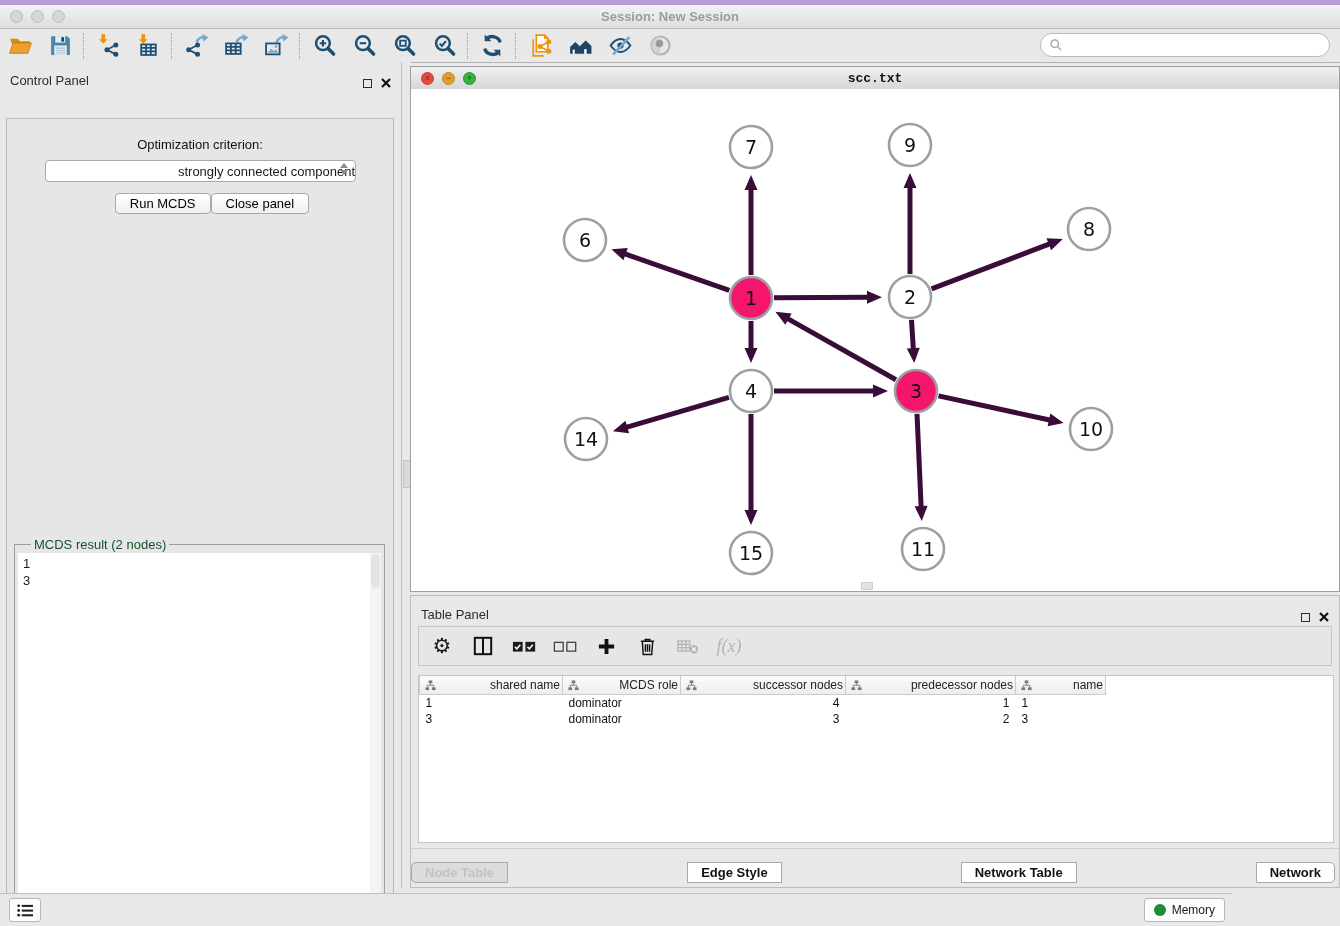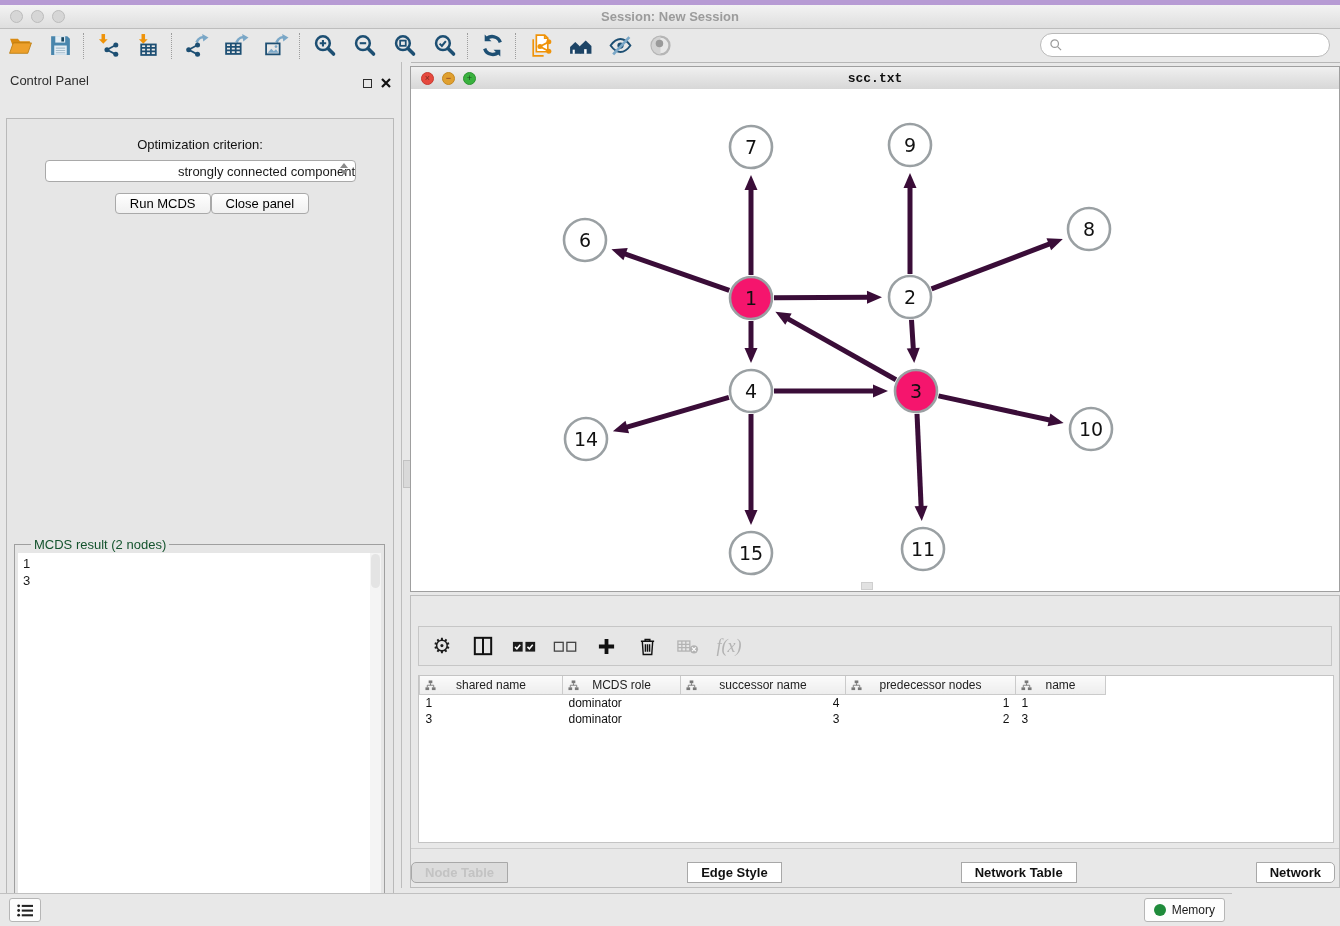--- a/index.html
+++ b/index.html
@@ -78,21 +78,21 @@
   .table-panel{left:410px;top:595px;width:930px;height:293px;background:#e8e8e8;border:1px solid #bdbdbd;box-sizing:border-box;}
   .tp-toolbar{position:absolute;left:7px;top:30px;right:7px;height:40px;background:#e6e6e6;border:1px solid #c6c6c6;
               display:flex;align-items:center;padding-left:10px;box-sizing:border-box;gap:15px;}
   .tp-icon{display:flex;align-items:center;justify-content:center;width:26px;height:26px;cursor:default;}
   .gear-glyph{font-size:21px;color:#1c1c1c;}
   .fx-glyph{font-family:"Liberation Serif",serif;font-style:italic;font-size:18px;color:#b3b3b3;}
   .tp-grid{position:absolute;left:7px;top:79px;width:916px;height:168px;background:#fff;border:1px solid #c4c4c4;
            box-sizing:border-box;overflow:hidden;}
   table.data{border-collapse:collapse;font-size:12px;table-layout:fixed;}
   table.data th{background:linear-gradient(#fbfbfb,#ededed);border:1px solid #cbcbcb;border-top:none;
-                font-weight:normal;color:#222;height:18px;padding:0 2px;position:relative;white-space:nowrap;}
+                font-weight:normal;color:#222;height:18px;padding:0 2px;position:relative;white-space:nowrap;text-align:right;}
   table.data th .hicon{position:absolute;left:5px;top:4px;}
   table.data td{height:16px;padding:0 6px;white-space:nowrap;color:#111;}
   .tp-tabs{position:absolute;left:0;right:4px;top:266px;display:flex;justify-content:space-between;}
   .tp-grayline{position:absolute;left:0;right:0;top:252px;height:1px;background:#cdcdcd;}
 
   
   .statusbar{left:0;top:893px;width:1232px;height:33px;background:#e8e8e8;border-top:1px solid #c0c0c0;}
   .sb-btn{position:absolute;top:4px;height:24px;background:#fdfdfd;border:1px solid #b6b6b6;border-radius:3px;
           display:flex;align-items:center;justify-content:center;box-sizing:border-box;cursor:default;}
   .list-btn{left:9px;width:32px;}
@@ -422,20 +422,31 @@
         <g>
           <circle cx="512" cy="460" r="21" fill="#ffffff" stroke="#9aa0a3" stroke-width="2.6"></circle>
           <text x="512" y="466.5" text-anchor="middle" class="graph-node-label">11</text>
         </g>
       </svg>
   </div>
   <div class="net-grip"></div>
 </div>
 
 <div class="abs table-panel">
+  <div class="panel-titlebar">
+    <span class="panel-title">Table Panel</span>
+    <span class="panel-btns">
+      <span class="float-icon"></span>
+      <span class="close-x">
+        <svg viewBox="0 0 10 10">
+            <path d="M1 1l8 8M9 1l-8 8" stroke="#111" stroke-width="2.2"></path>
+          </svg>
+      </span>
+    </span>
+  </div>
   <div class="tp-toolbar" id="tp-toolbar">
       <div class="tp-icon">
         <span class="gear-glyph">⚙</span>
       </div>
       <div class="tp-icon">
         <svg viewBox="0 0 22 22" width="20" height="20">
           <rect x="2" y="2" width="18" height="18" fill="none" stroke="#111" stroke-width="2.2"></rect>
           <path d="M11 2v18" stroke="#111" stroke-width="2.2"></path>
         </svg>
       </div>
@@ -493,21 +504,21 @@
                 <rect x="4" y="0.5" width="4" height="3" fill="#787878"></rect>
                 <path d="M6 3.5v2.2M2.5 5.7h7M2.5 5.7v2.3M9.5 5.7v2.3" stroke="#787878" fill="none"></path>
                 <rect x="0.5" y="8" width="4" height="3" fill="#787878"></rect>
                 <rect x="7.5" y="8" width="4" height="3" fill="#787878"></rect>
               </svg><span>MCDS role</span></th>
             <th style="width:160px"><svg class="hicon" viewBox="0 0 12 12" width="11" height="11">
                 <rect x="4" y="0.5" width="4" height="3" fill="#787878"></rect>
                 <path d="M6 3.5v2.2M2.5 5.7h7M2.5 5.7v2.3M9.5 5.7v2.3" stroke="#787878" fill="none"></path>
                 <rect x="0.5" y="8" width="4" height="3" fill="#787878"></rect>
                 <rect x="7.5" y="8" width="4" height="3" fill="#787878"></rect>
-              </svg><span>successor name</span></th>
+              </svg><span>successor nodes</span></th>
             <th style="width:165px"><svg class="hicon" viewBox="0 0 12 12" width="11" height="11">
                 <rect x="4" y="0.5" width="4" height="3" fill="#787878"></rect>
                 <path d="M6 3.5v2.2M2.5 5.7h7M2.5 5.7v2.3M9.5 5.7v2.3" stroke="#787878" fill="none"></path>
                 <rect x="0.5" y="8" width="4" height="3" fill="#787878"></rect>
                 <rect x="7.5" y="8" width="4" height="3" fill="#787878"></rect>
               </svg><span>predecessor nodes</span></th>
             <th style="width:85px"><svg class="hicon" viewBox="0 0 12 12" width="11" height="11">
                 <rect x="4" y="0.5" width="4" height="3" fill="#787878"></rect>
                 <path d="M6 3.5v2.2M2.5 5.7h7M2.5 5.7v2.3M9.5 5.7v2.3" stroke="#787878" fill="none"></path>
                 <rect x="0.5" y="8" width="4" height="3" fill="#787878"></rect>

